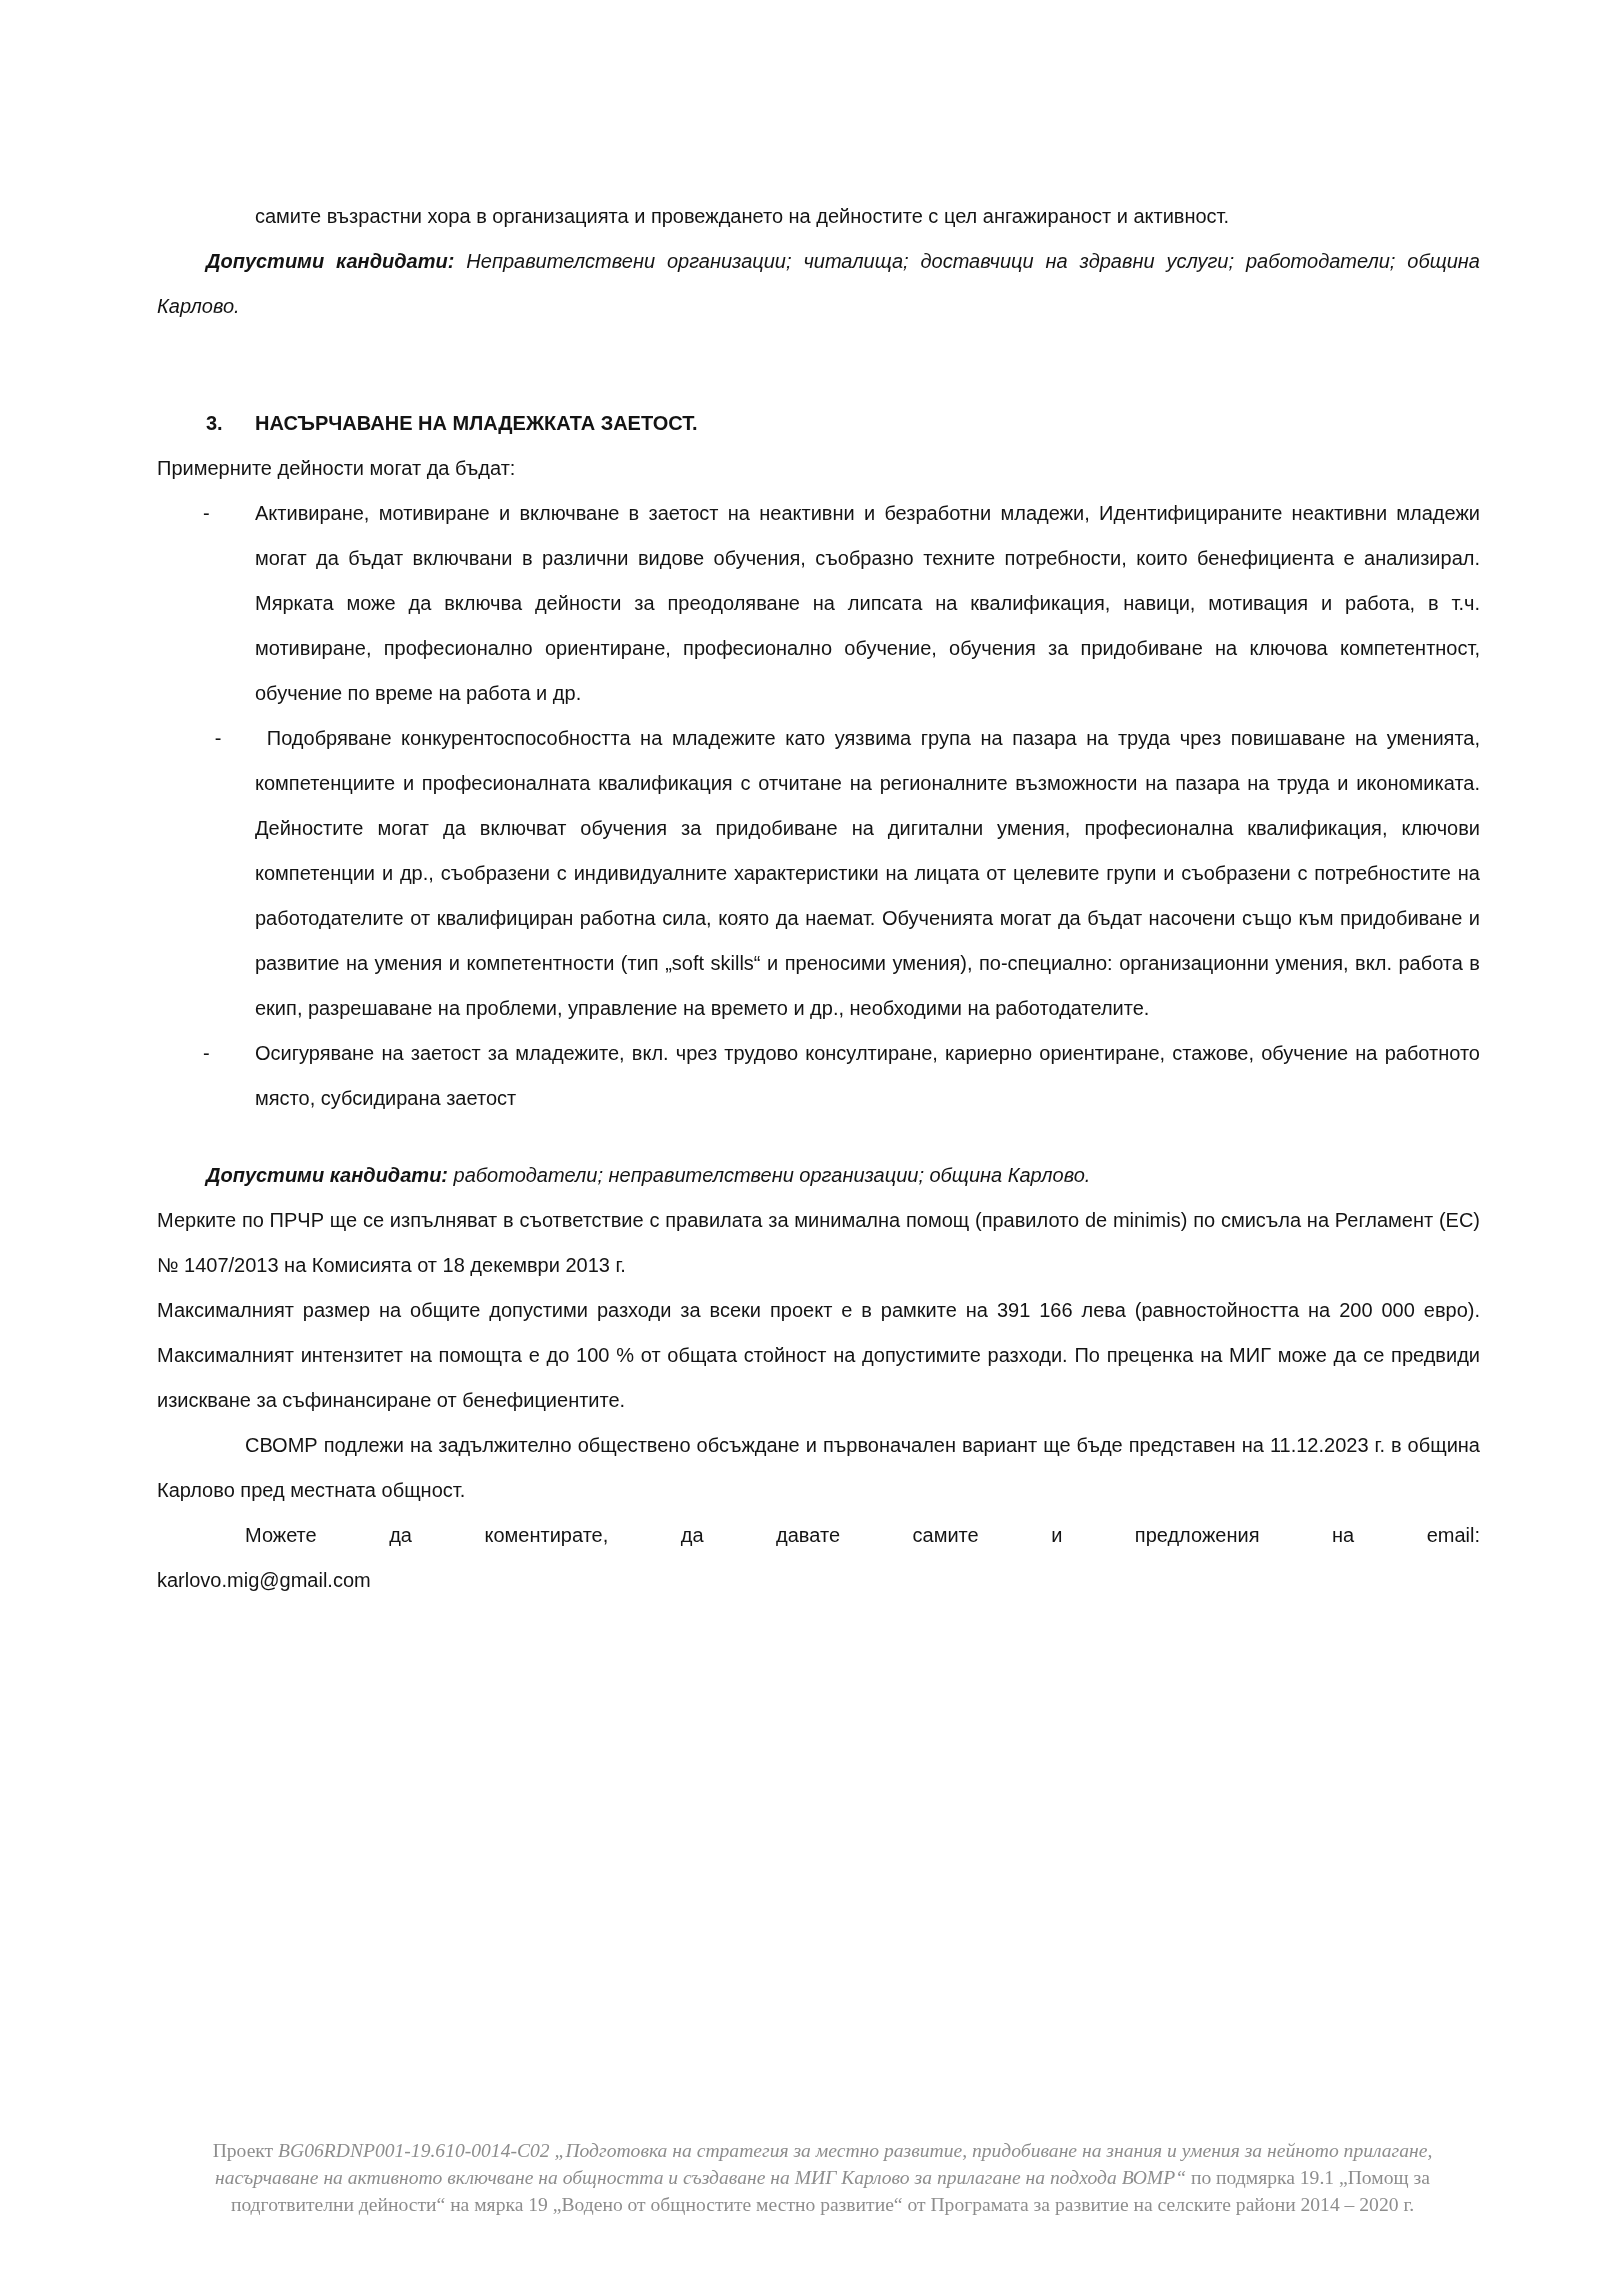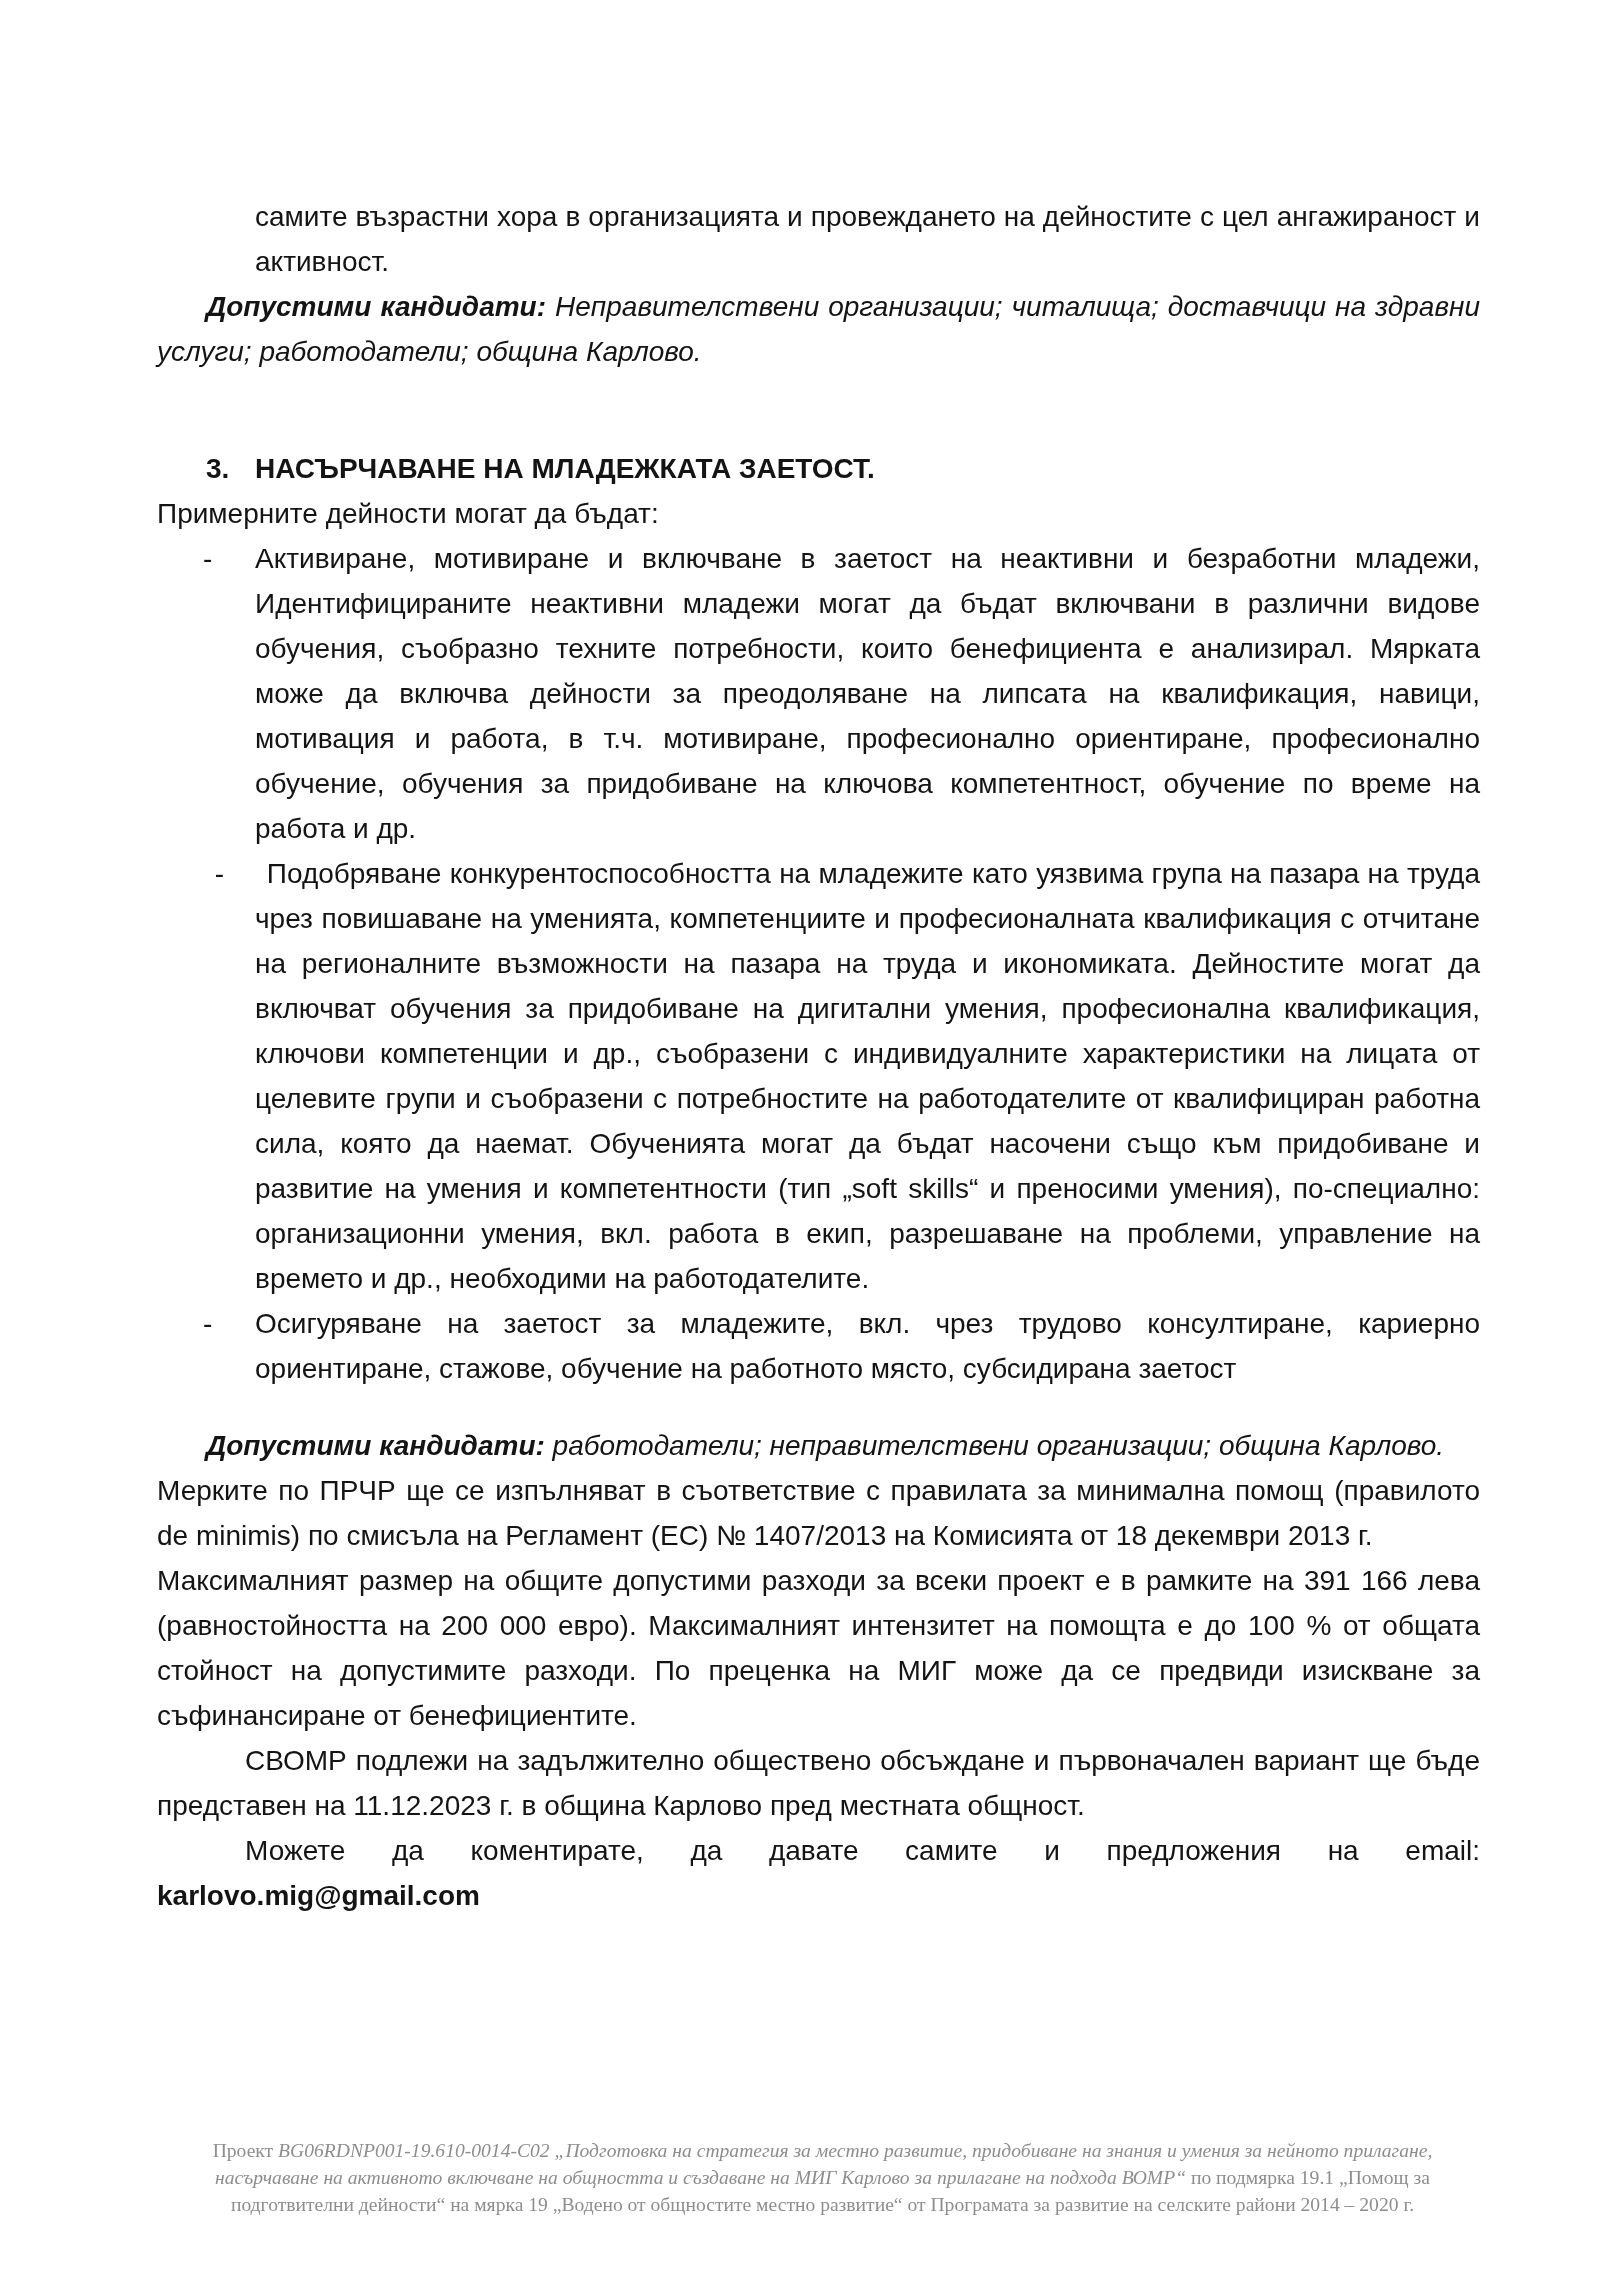--- a/index.html
+++ b/index.html
@@ -8,39 +8,39 @@
     width:1621px;height:2293px;
     background:#ffffff;
     overflow:hidden;
     font-family:"Liberation Sans", sans-serif;
     color:#141414;
   }
   .content{
     position:absolute;
     left:157px; top:194px;
     width:1323px;
-    font-size:28px;
+    font-size:20px;
     line-height:45px;
     text-align:justify;
   }
   .p{margin:0;}
   
   .hang{margin-left:98px;}
   
   .fi{text-indent:49px;font-style:italic;}
   
   .ti{text-indent:88px;}
   .gap1{margin-top:32px;}
   .heading{font-weight:bold; margin-top:72px; margin-left:49px;}
   .hnum{display:inline-block; width:49px;}
   .bullet{position:relative; padding-left:98px;}
   .bullet .marker{position:absolute; left:46px; top:0; width:19.6px; text-align:left;}
   .bullet.lead{text-indent:11.8px;}
   .jlast{text-indent:88px; text-align:justify; text-align-last:justify;}
-  .noind{text-indent:0;font-weight:bold;}
+  .noind{text-indent:0;}
   strong{font-weight:bold;}
   .footer{
     position:absolute;
     left:166px; top:2137px;
     width:1313px;
     text-align:center;
     font-family:"Liberation Serif", serif;
     font-size:19.6px;
     line-height:27px;
     color:#8d8d8d;

